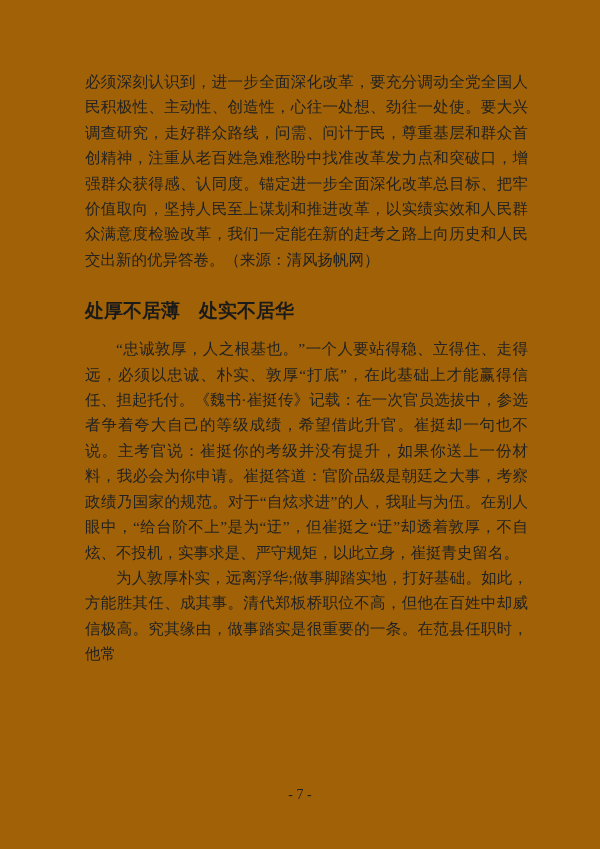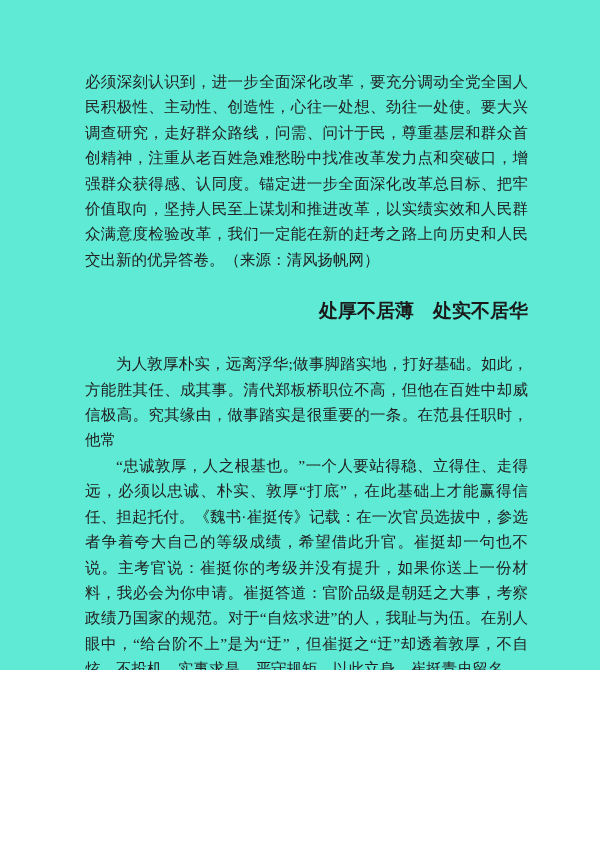--- a/index.html
+++ b/index.html
@@ -3,22 +3,22 @@
 <meta charset="utf-8">
 <style>
   html, body {
     margin: 0;
     padding: 0;
     background: #ffffff;
   }
   .page {
     position: relative;
     width: 600px;
-    height: 670px;
-    background: #5eead4;
+    height: 849px;
+    background: #a16207;
     overflow: hidden;
     font-family: "Liberation Serif", "DejaVu Serif", serif;
     color: #222222;
   }
   .content {
     position: absolute;
     top: 69px;
     left: 85px;
     width: 443px;
   }
@@ -36,44 +36,44 @@
     text-indent: 0;
   }
   .section-header {
     margin: 18px 0 0 0;
     font-size: 15.5px;
     line-height: 25.4px;
     text-indent: 0;
     color: #222222;
   }
   .article-title {
-    margin: 26px 0 27px 0;
+    margin: 26px 0 12px 0;
     font-size: 19px;
     line-height: 26px;
     font-weight: bold;
-    text-align: right;
+    text-align: left;
     color: #1a1a1a;
   }
   .footer {
     position: absolute;
     top: 787px;
     left: 0;
     width: 600px;
     text-align: center;
     font-size: 14px;
     line-height: 16px;
     color: #222222;
   }
 </style>
 </head>
 <body>
 
 <div class="page">
   <div class="content">
     <p class="para no-indent">必须深刻认识到，进一步全面深化改革，要充分调动全党全国人民积极性、主动性、创造性，心往一处想、劲往一处使。要大兴调查研究，走好群众路线，问需、问计于民，尊重基层和群众首创精神，注重从老百姓急难愁盼中找准改革发力点和突破口，增强群众获得感、认同度。锚定进一步全面深化改革总目标、把牢价值取向，坚持人民至上谋划和推进改革，以实绩实效和人民群众满意度检验改革，我们一定能在新的赶考之路上向历史和人民交出新的优异答卷。（来源：清风扬帆网）</p>
     <h1 class="article-title">处厚不居薄　处实不居华</h1>
+    <p class="para">“忠诚敦厚，人之根基也。”一个人要站得稳、立得住、走得远，必须以忠诚、朴实、敦厚“打底”，在此基础上才能赢得信任、担起托付。《魏书·崔挺传》记载：在一次官员选拔中，参选者争着夸大自己的等级成绩，希望借此升官。崔挺却一句也不说。主考官说：崔挺你的考级并没有提升，如果你送上一份材料，我必会为你申请。崔挺答道：官阶品级是朝廷之大事，考察政绩乃国家的规范。对于“自炫求进”的人，我耻与为伍。在别人眼中，“给台阶不上”是为“迂”，但崔挺之“迂”却透着敦厚，不自炫、不投机，实事求是、严守规矩，以此立身，崔挺青史留名。</p>
     <p class="para">为人敦厚朴实，远离浮华;做事脚踏实地，打好基础。如此，方能胜其任、成其事。清代郑板桥职位不高，但他在百姓中却威信极高。究其缘由，做事踏实是很重要的一条。在范县任职时，他常</p>
-    <p class="para">“忠诚敦厚，人之根基也。”一个人要站得稳、立得住、走得远，必须以忠诚、朴实、敦厚“打底”，在此基础上才能赢得信任、担起托付。《魏书·崔挺传》记载：在一次官员选拔中，参选者争着夸大自己的等级成绩，希望借此升官。崔挺却一句也不说。主考官说：崔挺你的考级并没有提升，如果你送上一份材料，我必会为你申请。崔挺答道：官阶品级是朝廷之大事，考察政绩乃国家的规范。对于“自炫求进”的人，我耻与为伍。在别人眼中，“给台阶不上”是为“迂”，但崔挺之“迂”却透着敦厚，不自炫、不投机，实事求是、严守规矩，以此立身，崔挺青史留名。</p>
   </div>
   <div class="footer">
     <span>- 7 -</span>
   </div>
 </div>
 
 </body></html>

